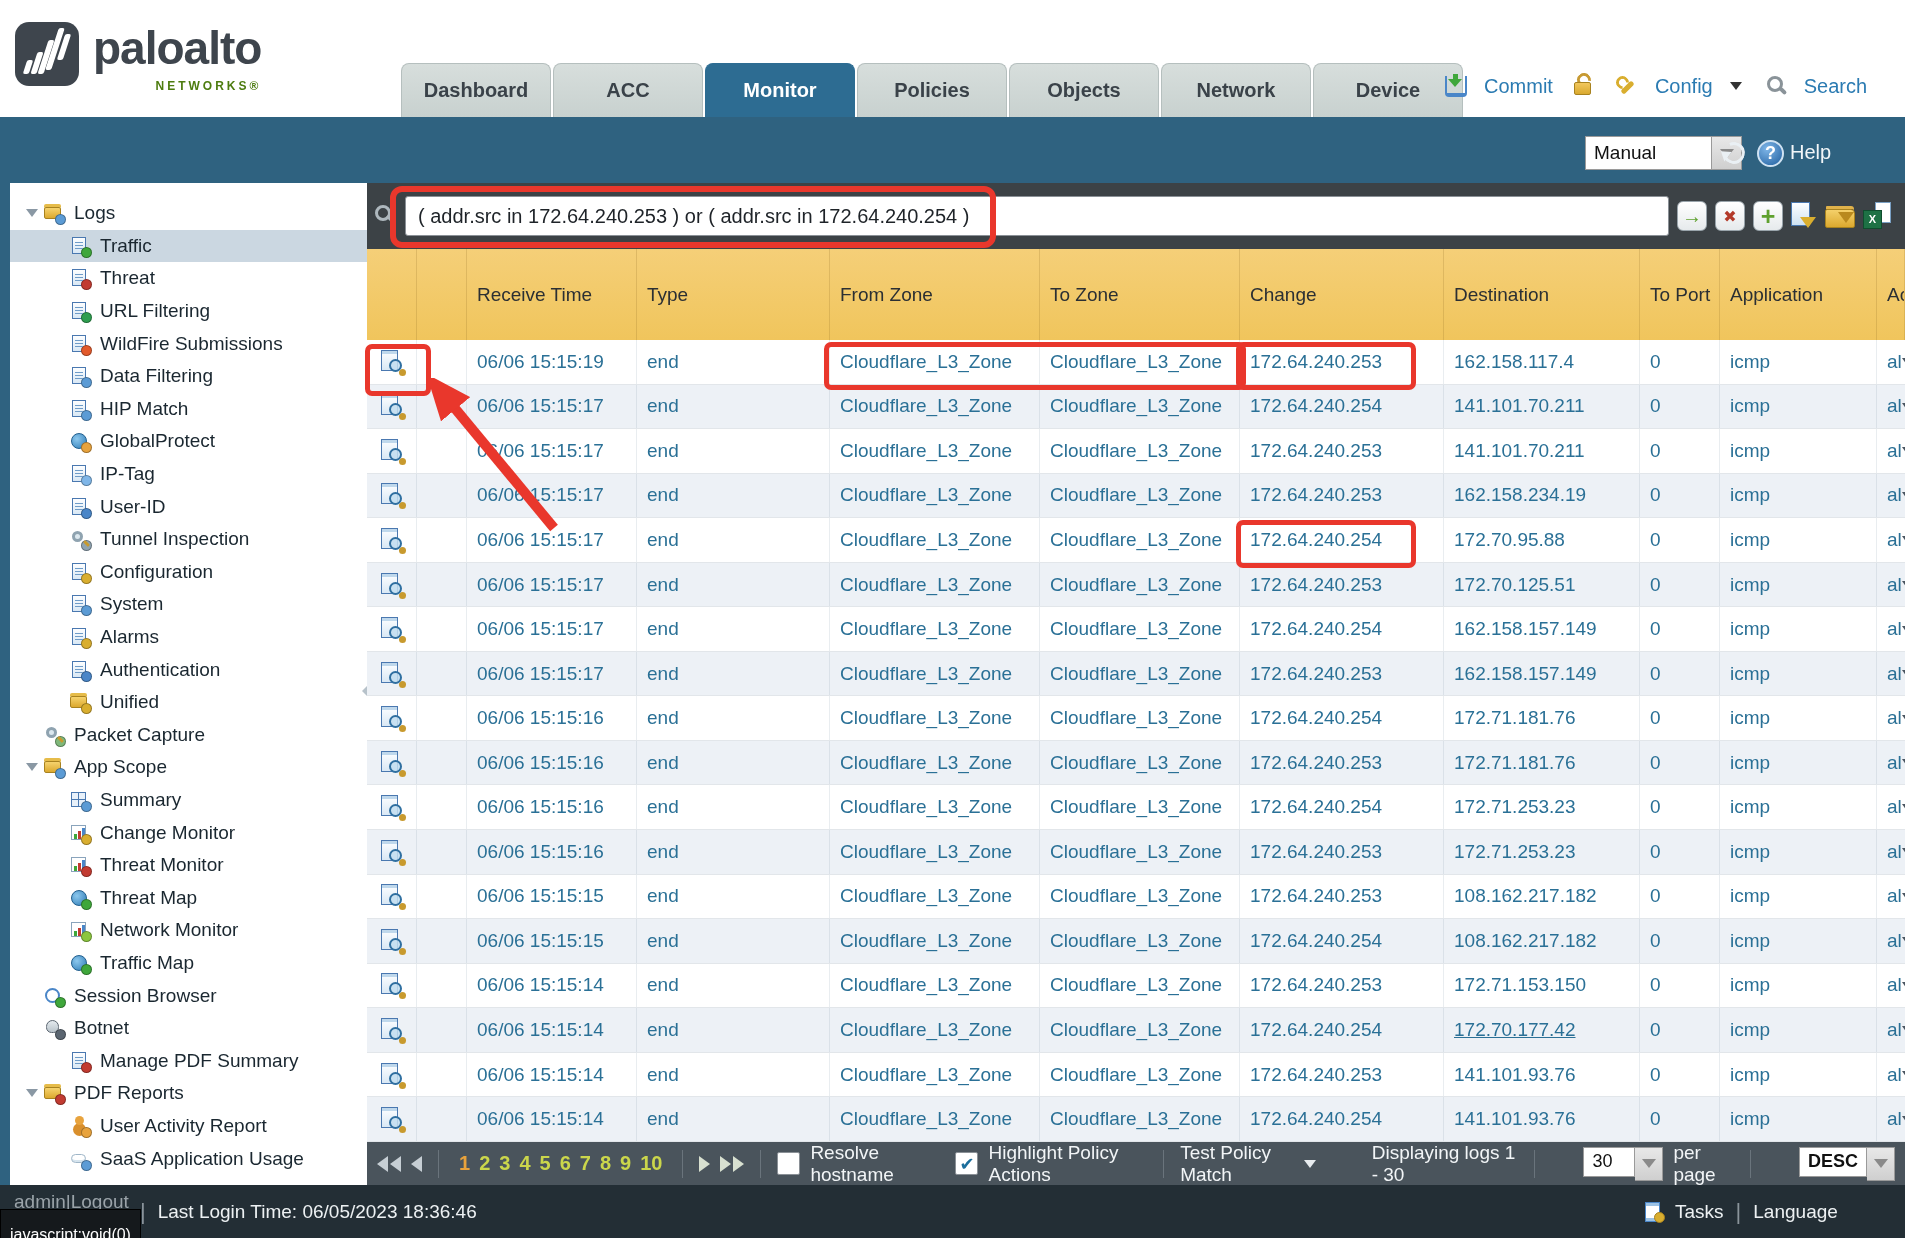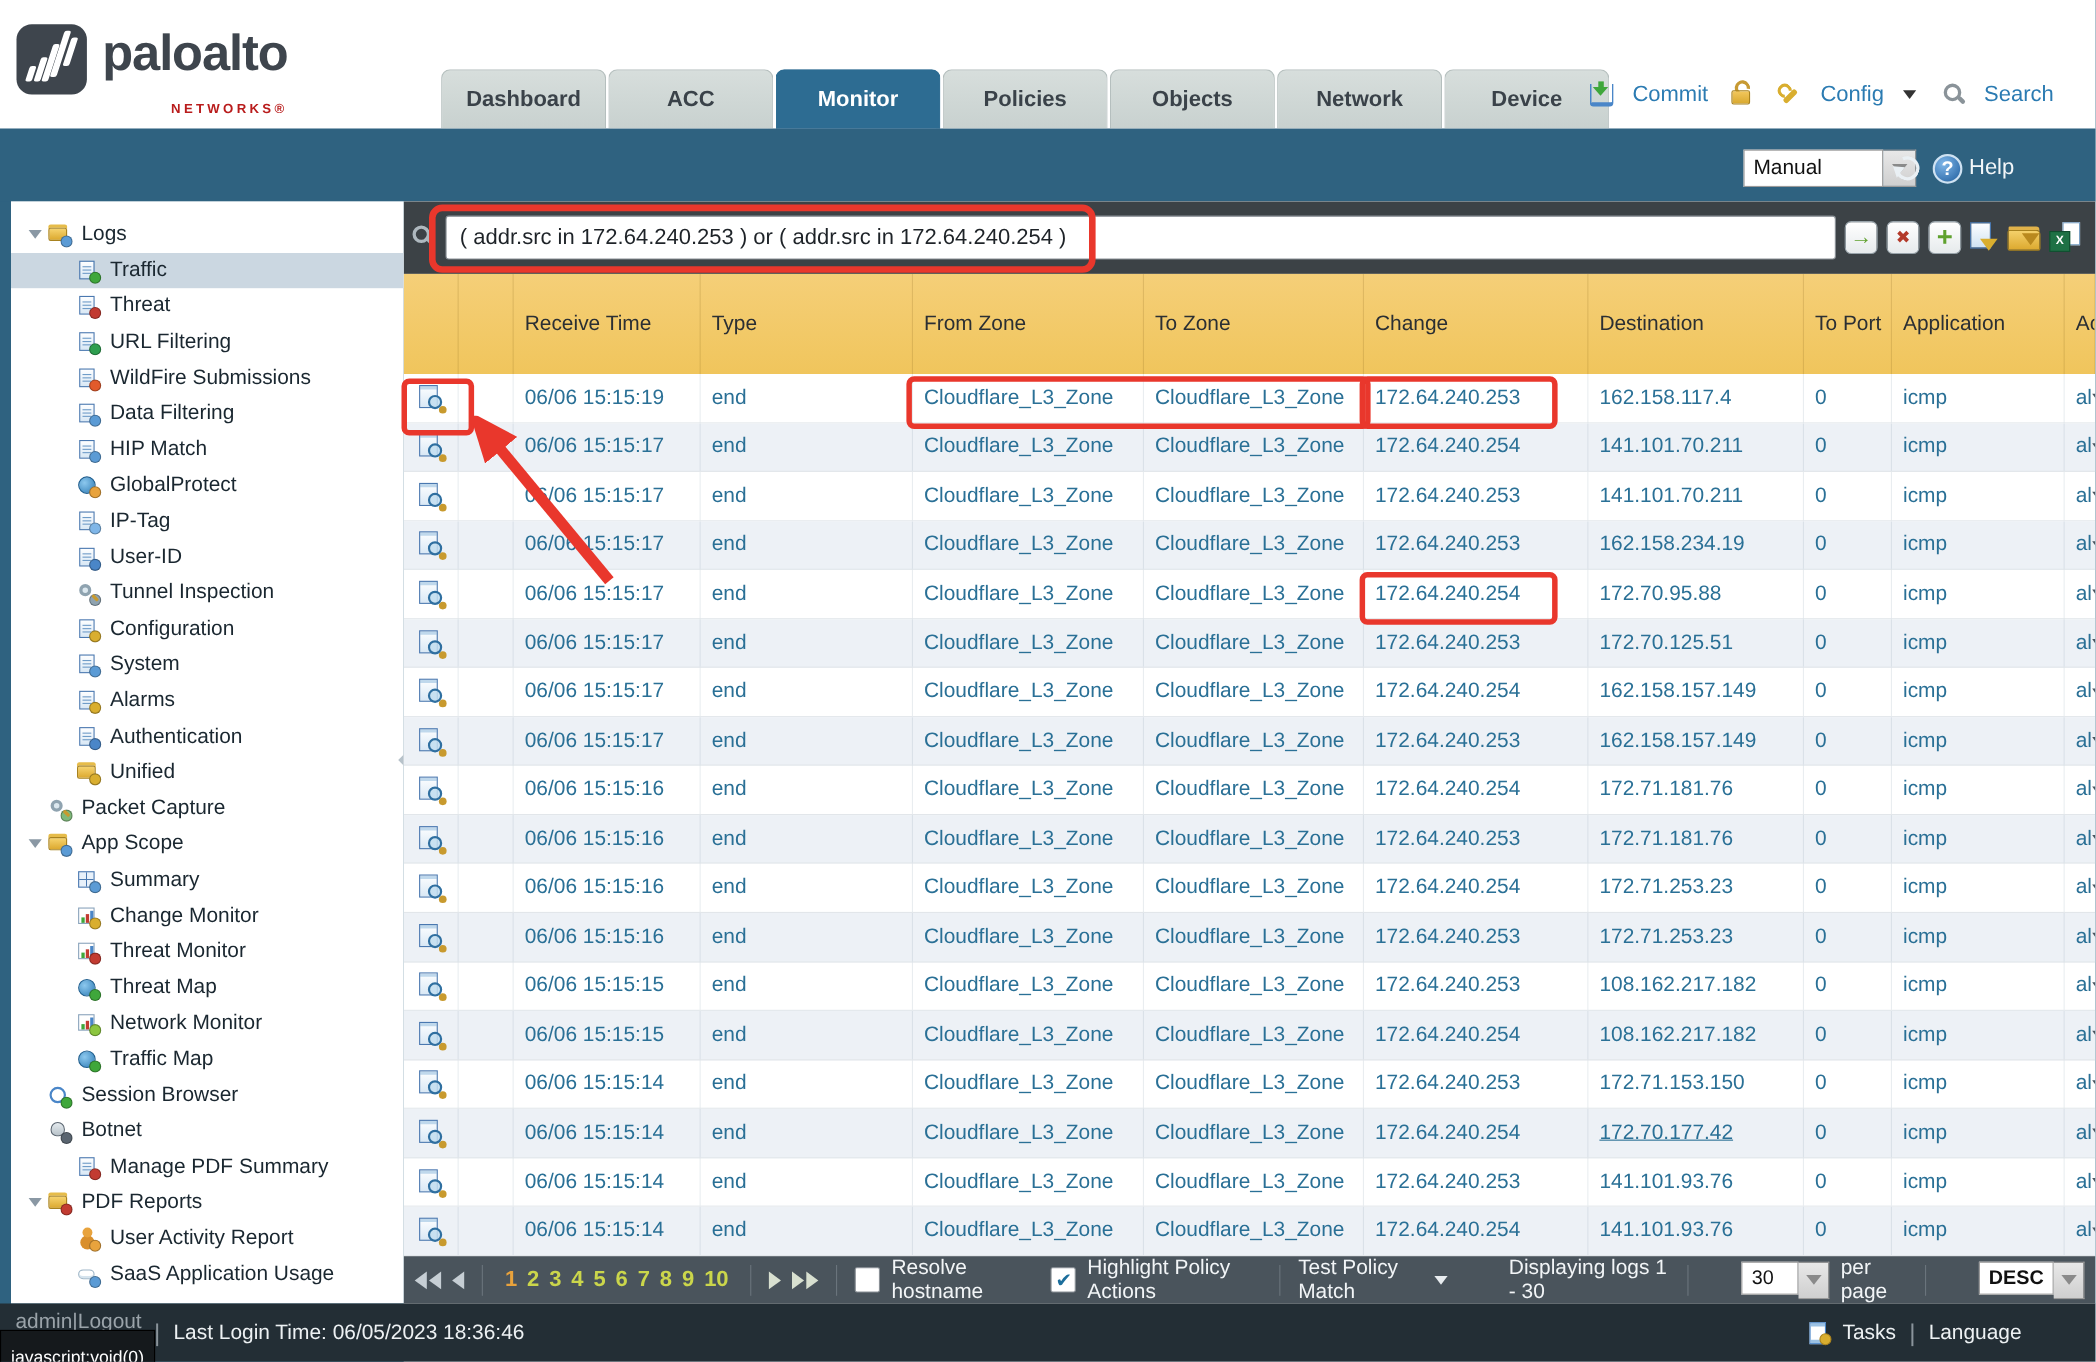--- a/index.html
+++ b/index.html
@@ -11,21 +11,21 @@
   .logo{position:absolute;left:15px;top:22px;display:flex;align-items:flex-start;}
   .logo-glyph{width:64px;height:64px;border-radius:14px;background:#3E454D;position:relative;overflow:hidden;}
   .logo-glyph b{position:absolute;bottom:12px;width:6px;background:#fff;transform:skewX(-18deg);border-radius:2px;}
   .logo-glyph b:nth-child(1){left:10px;height:14px;}
   .logo-glyph b:nth-child(2){left:19px;height:22px;}
   .logo-glyph b:nth-child(3){left:28px;height:34px;}
   .logo-glyph b:nth-child(4){left:37px;height:42px;bottom:16px;}
   .logo-glyph b:nth-child(5){left:46px;height:26px;bottom:26px;}
   .logo-text{margin-left:14px;display:flex;flex-direction:column;align-items:flex-end;}
   .logo-text .main-word{font-size:46px;font-weight:bold;color:#3E454D;letter-spacing:-1px;line-height:52px;}
-  .logo-text .sub-word{font-size:12px;font-weight:bold;color:#b91c1c;letter-spacing:3px;margin-top:18px;text-align:right;}
+  .logo-text .sub-word{font-size:12px;font-weight:bold;color:#4d7c0f;letter-spacing:3px;margin-top:5px;text-align:right;}
   
   .tabs{position:absolute;left:401px;top:63px;height:54px;display:flex;gap:2px;}
   .tab{width:150px;height:54px;display:flex;align-items:center;justify-content:center;
        background:linear-gradient(#D7DEDC,#C8D1CF);border:1px solid #B5BFBE;border-bottom:none;
        border-radius:8px 8px 0 0;font-size:20px;font-weight:bold;color:#3A4249;box-sizing:border-box;cursor:pointer;}
   .tab.active{background:#2D6C92;border-color:#2D6C92;color:#fff;}
   
   .utilities{position:absolute;left:1445px;top:69px;height:34px;display:flex;align-items:center;gap:17px;}
   .util-label{font-size:20px;color:#2B7BB2;}
   .ic-commit{width:22px;height:21px;position:relative;border-left:2px solid #4A86C8;border-right:2px solid #4A86C8;border-bottom:4px solid #4A86C8;border-radius:0 0 4px 4px;box-sizing:border-box;}

